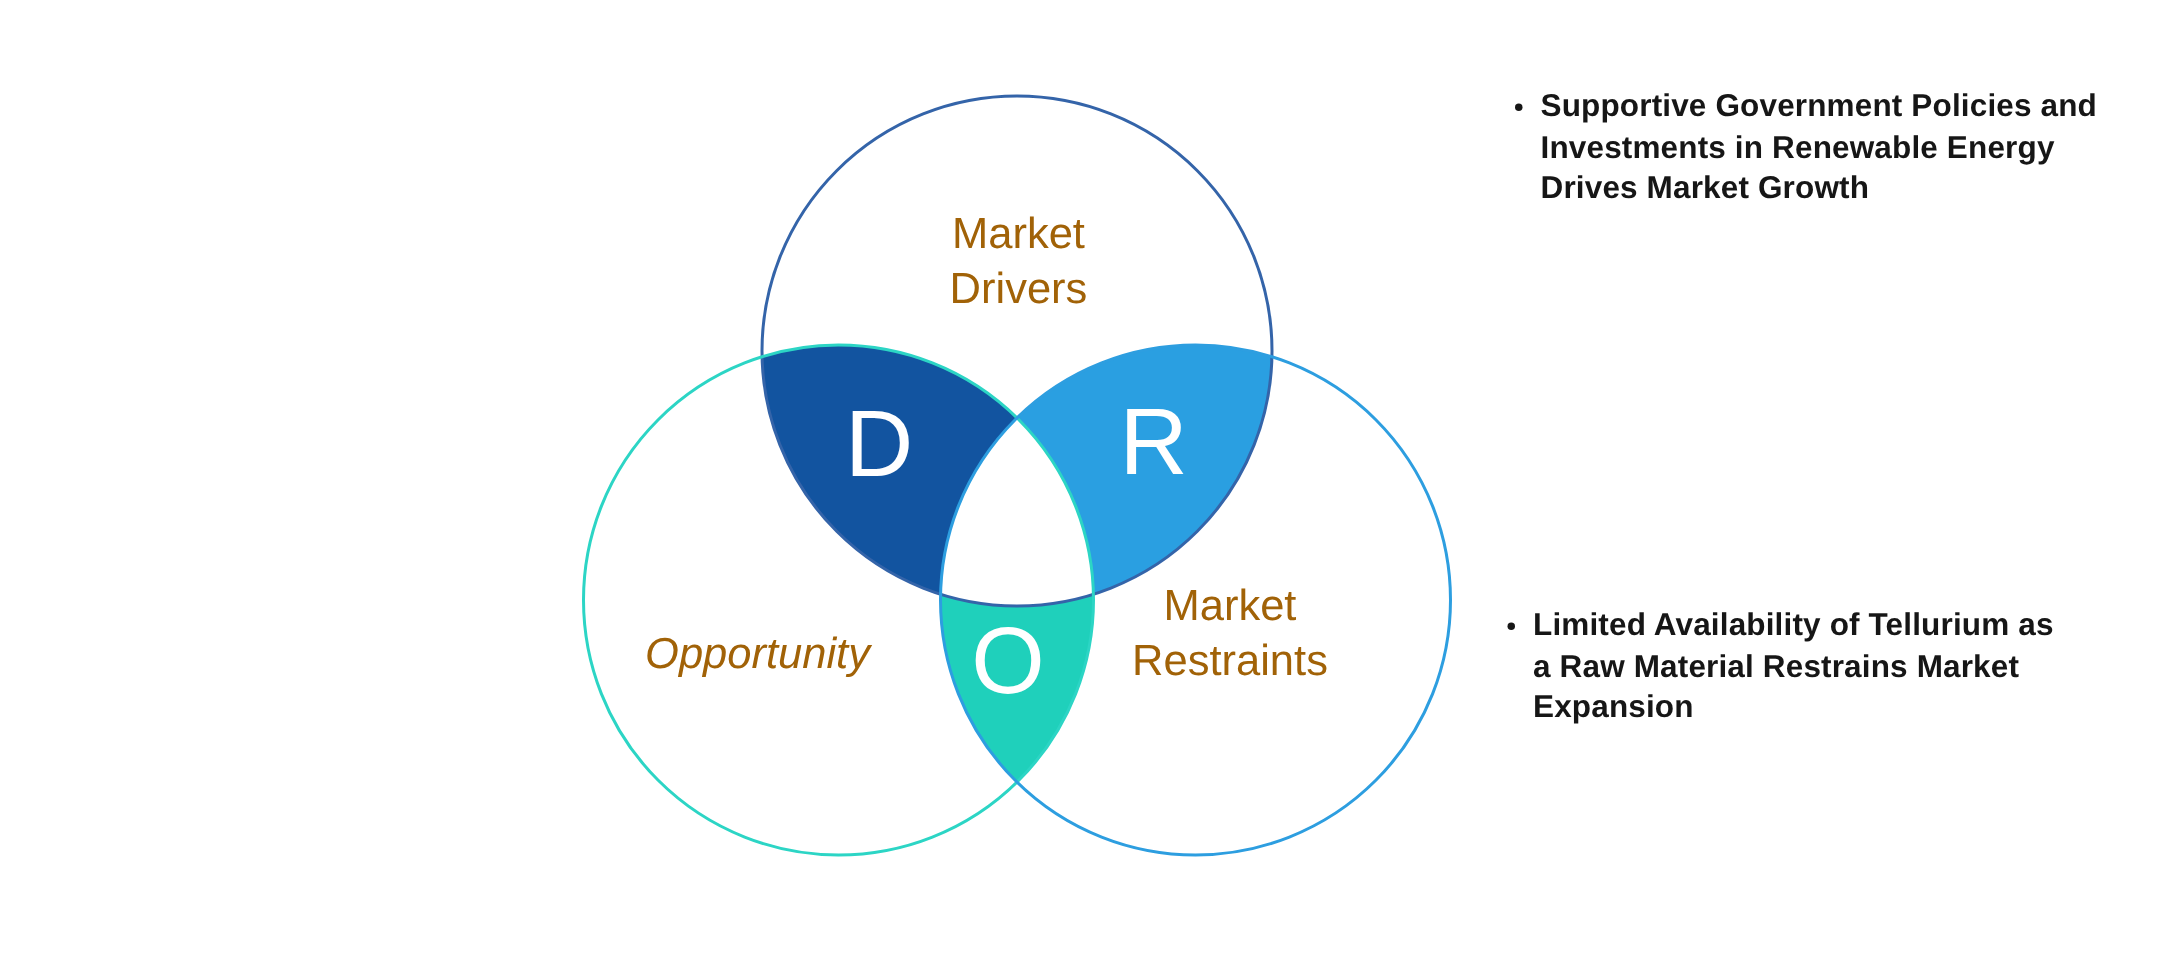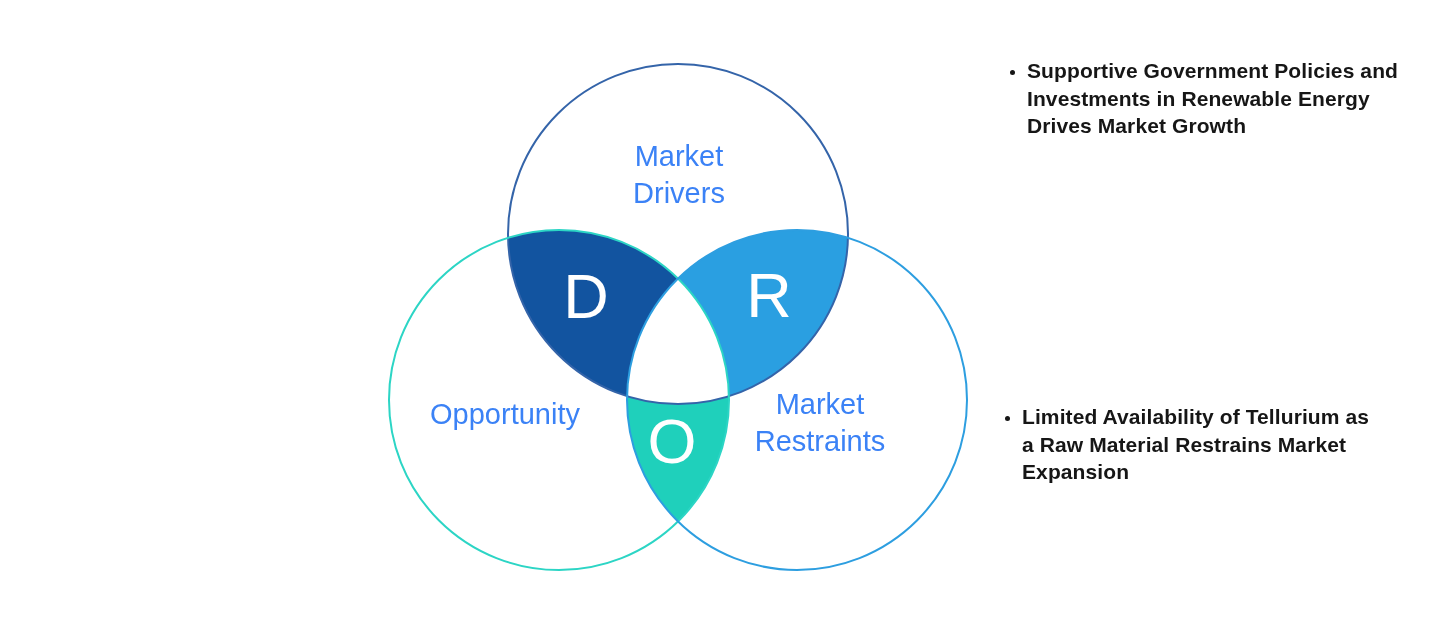--- a/index.html
+++ b/index.html
@@ -12,26 +12,26 @@
     font-family: "Liberation Sans", "DejaVu Sans", sans-serif;
     color: #1a1a1a;
   }
   .venn-svg { position: absolute; left: 0; top: 0; }
 
   .vlabel {
     position: absolute;
     font-size: 29px;
     line-height: 37px;
     font-weight: 400;
-    color: #3b82f6;
+    color: #a16207;
     text-align: center;
     white-space: pre-line;
   }
   #label-drivers    { left: 529px; top: 138px; width: 300px; }
-  #label-opportunity{ left: 355px; top: 396px; width: 300px; }
+  #label-opportunity{ left: 355px; top: 418px; width: 300px; font-style: italic; }
   #label-restraints { left: 670px; top: 386px; width: 300px; }
 
   .overlap-letter {
     position: absolute;
     transform: translate(-50%, -50%);
     font-size: 63px;
     font-weight: 400;
     color: #ffffff;
   }
   #letter-d { left: 586px; top: 296px; }

